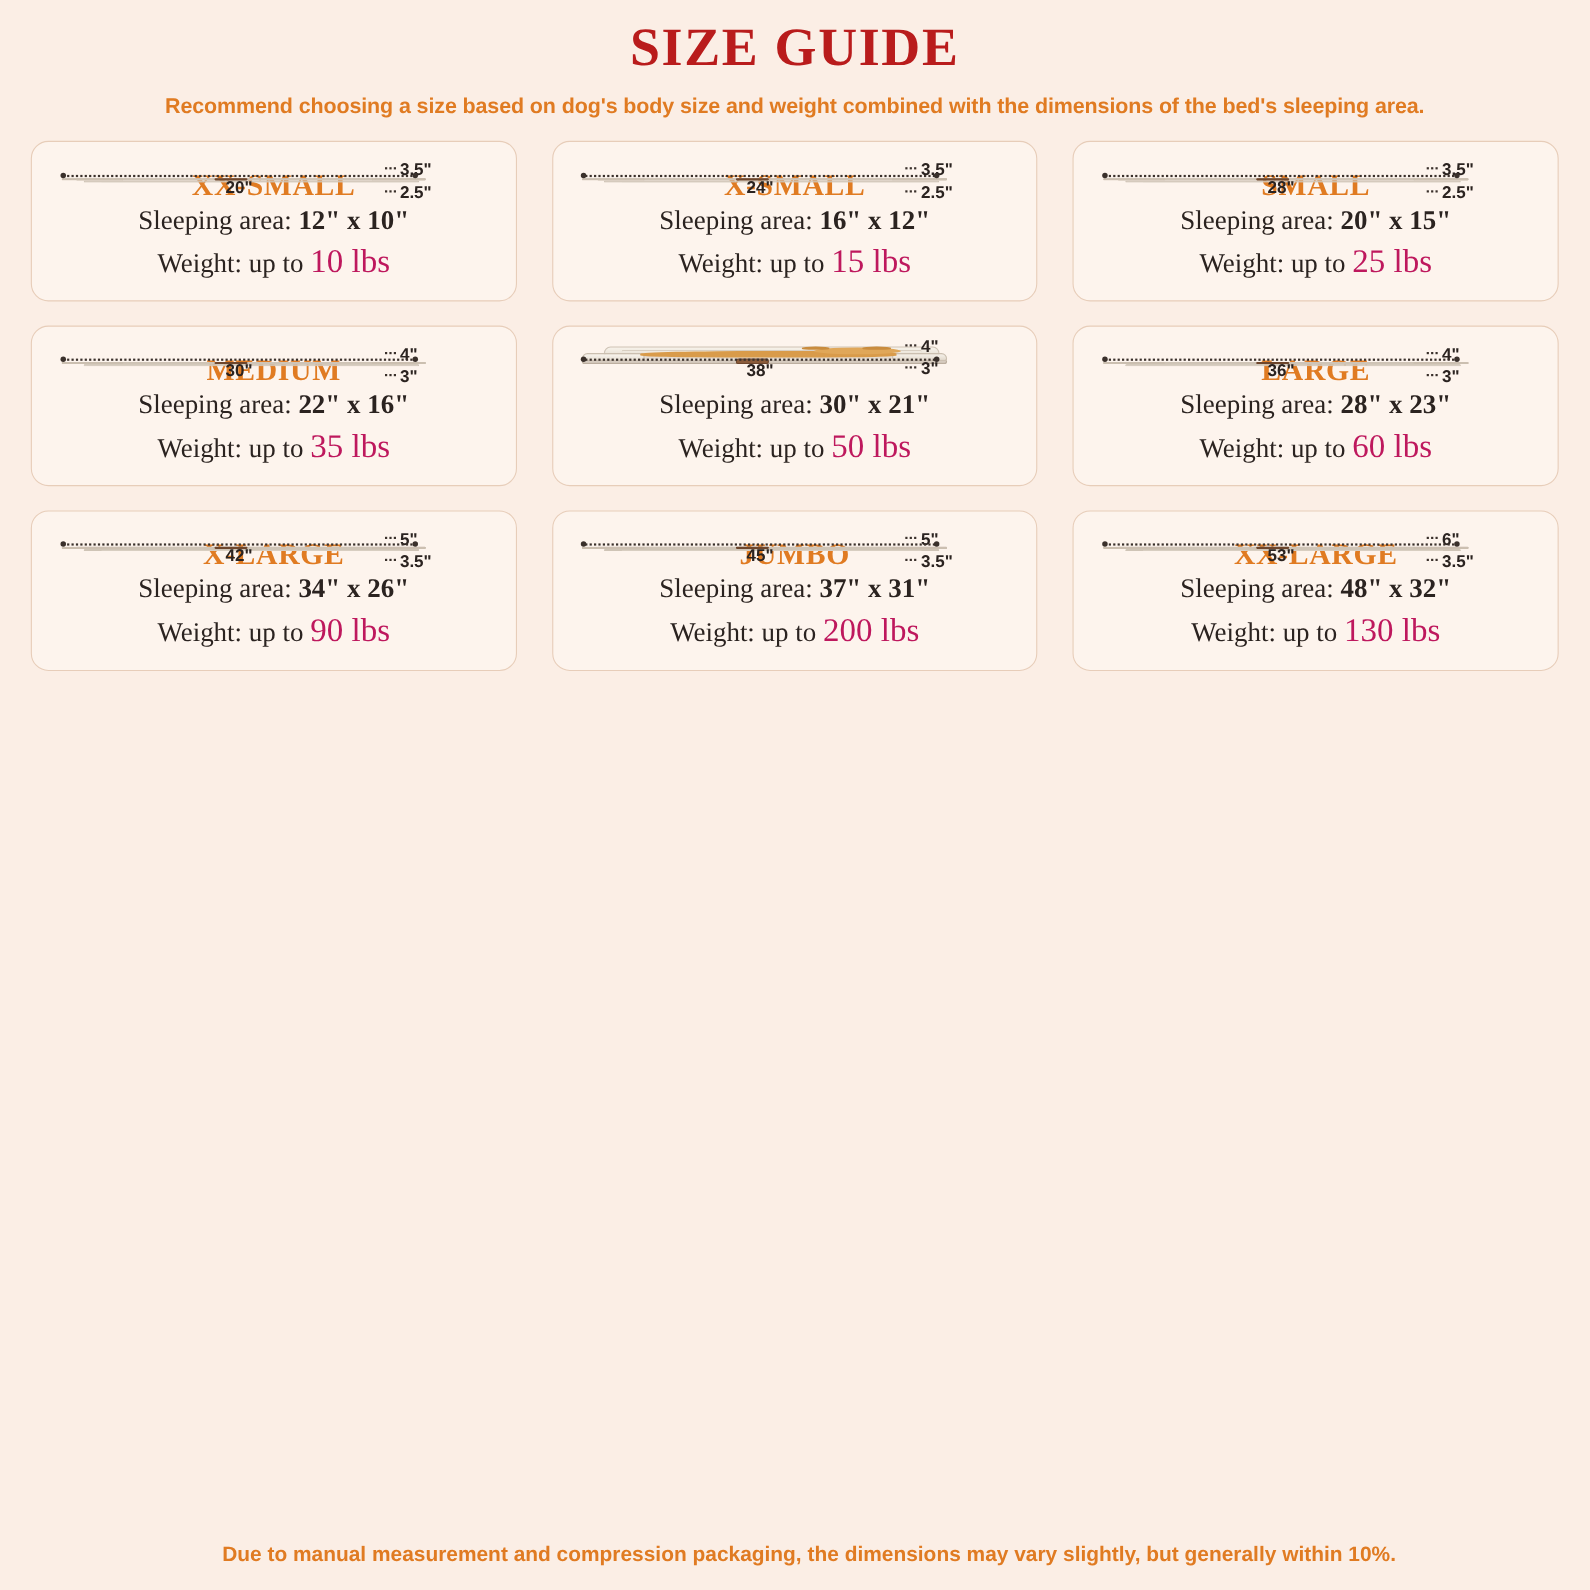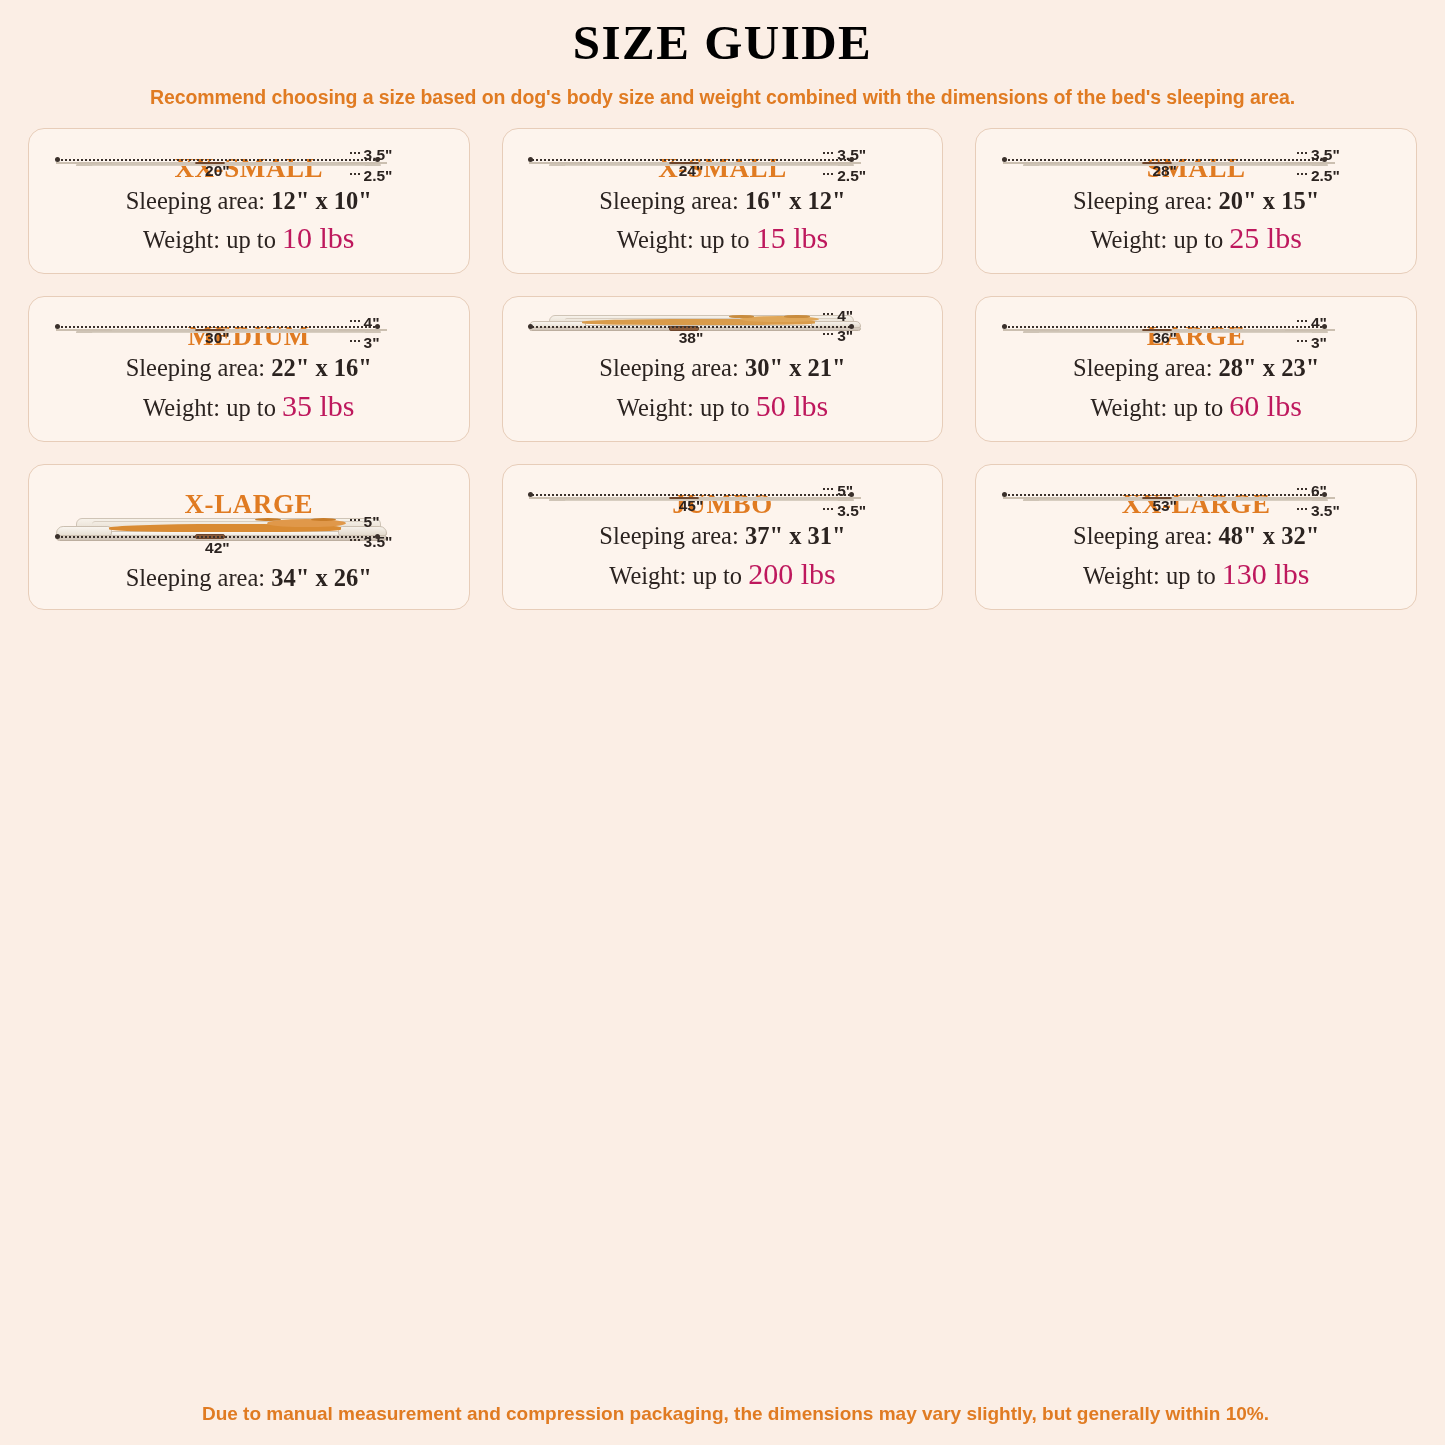--- a/index.html
+++ b/index.html
@@ -20,21 +20,21 @@
     height: 1445px;
     box-sizing: border-box;
     padding: 0 28px;
   }
   .title {
     text-align: center;
     font-family: "Liberation Serif", serif;
     font-size: 49px;
     font-weight: bold;
     letter-spacing: 1.5px;
-    color: #000000;
+    color: #b91c1c;
     padding-top: 16px;
     line-height: 1.1;
   }
   .subtitle {
     text-align: center;
     font-family: "Liberation Sans", sans-serif;
     font-size: 19.5px;
     font-weight: bold;
     color: #e07b22;
     margin-top: 16px;
@@ -560,20 +560,25 @@
         </div>
         <div class="width-dim">
           <div class="line"></div>
           <span>42"</span>
         </div>
       </div>
       <div class="specs">
         <div>
           <span class="lbl">Sleeping area: </span><span class="val">34" x 26"</span>
         </div>
+        <div>
+          <span class="lbl">Weight:</span>
+          <span class="lbl">up to</span>
+          <span class="wt">90 lbs</span>
+        </div>
       </div>
     </div>
 
     <div class="card">
       <div class="card-title">
         <span>JUMBO</span>
         <span class="paren"></span>
       </div>
       <div class="illus">
         <div class="bed">

